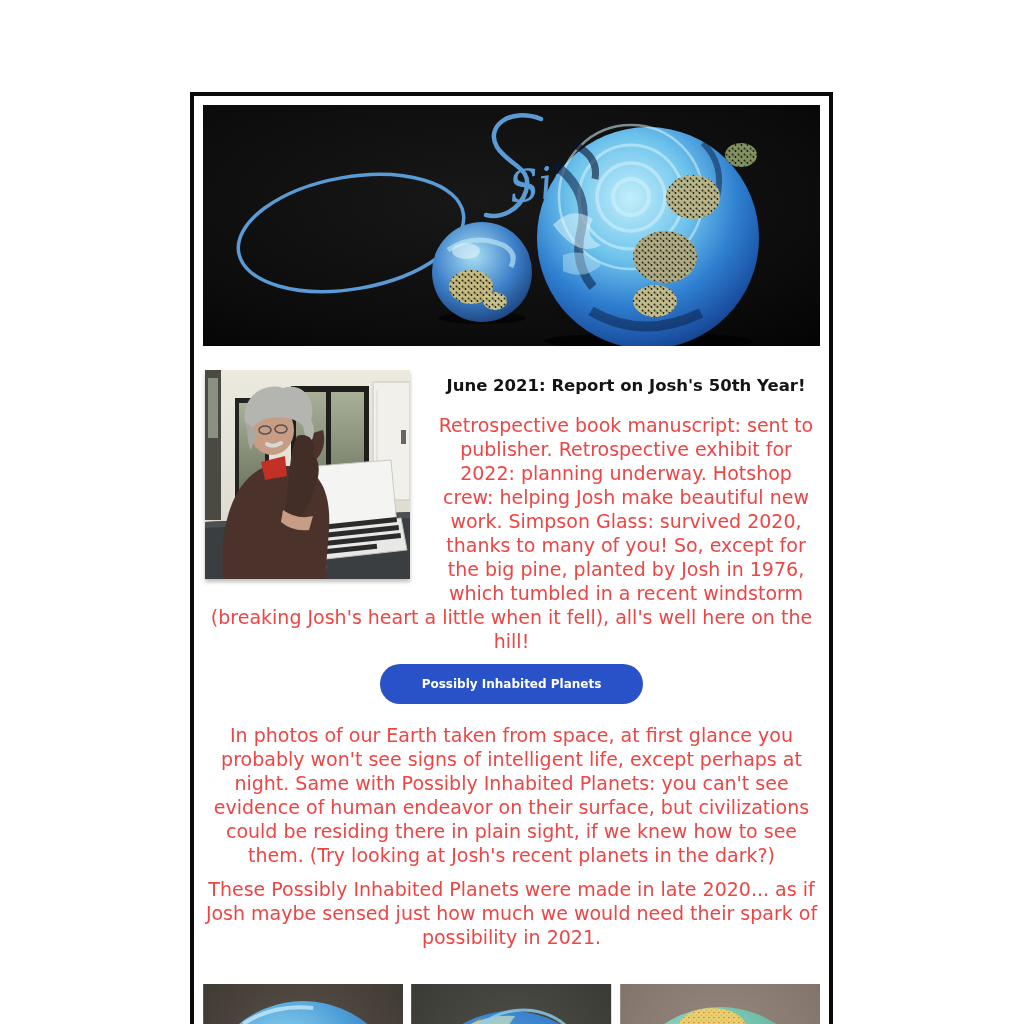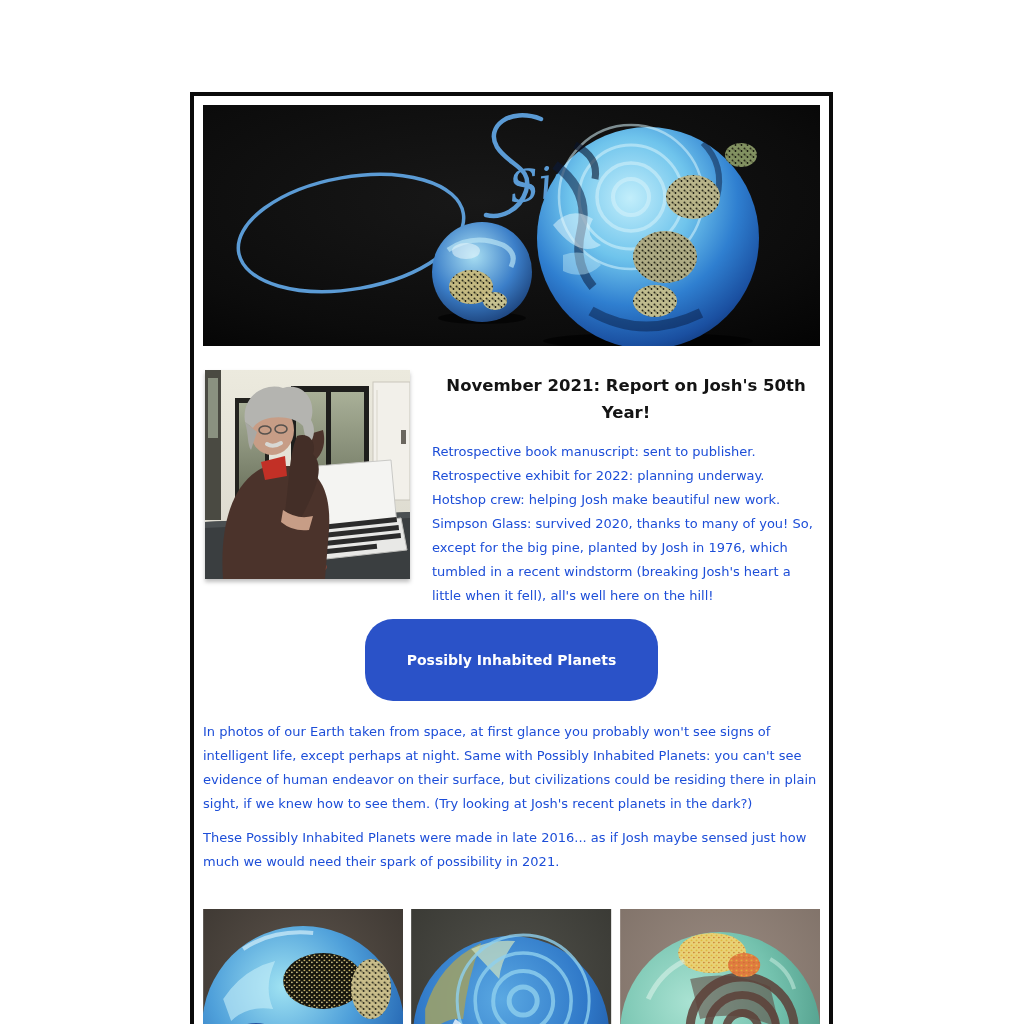--- a/index.html
+++ b/index.html
@@ -38,39 +38,39 @@
     line-height: 27px;
     color: #141414;
     text-align: center;
     margin: 0;
     padding-top: 2px;
   }
   .intro-body {
     margin: 14px 0 0 0;
   }
   .body-text {
-    font-size: 13px;
+    font-size: 19px;
     line-height: 24px;
-    color: #1d4ed8;
-    text-align: left;
+    color: #ef4444;
+    text-align: center;
   }
   .cta-row {
     clear: both;
     text-align: center;
     margin-top: 11px;
   }
   .cta-button {
     display: inline-block;
     background: #2a52c8;
     color: #ffffff;
     font-family: "DejaVu Sans", sans-serif;
-    font-size: 14px;
+    font-size: 12px;
     font-weight: bold;
     line-height: 20px;
-    padding: 31px 42px;
+    padding: 10px 42px;
     border: none;
     border-radius: 28px;
     cursor: pointer;
   }
   .para-1 { margin: 19px 0 0 0; }
   .para-2 { margin: 10px 0 0 0; }
   .gallery {
     margin-top: 35px;
     display: flex;
     gap: 8px;
@@ -214,30 +214,30 @@
         <path d="M40,52 C36,26 60,12 78,18 C98,12 112,30 106,50 C112,60 108,72 102,76 L98,56 C88,44 56,44 48,58 Z" fill="#b4b4b0"></path>
         <path d="M40,52 C44,66 42,74 46,80 L52,62 Z" fill="#a8a8a4"></path>
         <ellipse cx="60" cy="60" rx="6" ry="4" fill="none" stroke="#55514d" stroke-width="1.5"></ellipse>
         <ellipse cx="76" cy="59" rx="6" ry="4" fill="none" stroke="#55514d" stroke-width="1.5"></ellipse>
         <path d="M62,74 Q68,78 76,73" fill="none" stroke="#d8d8d4" stroke-width="4" stroke-linecap="round"></path>
         <path d="M92,66 C104,62 112,72 108,84 C120,96 112,118 96,148 L80,142 C84,116 84,84 92,66 Z" fill="#432e27"></path>
         <path d="M78,140 Q92,150 108,146 L104,160 Q88,162 76,152 Z" fill="#c79d86"></path>
       </g>
     </svg>
 
-    <h1 class="intro-title">November 2021: Report on Josh's 50th Year!</h1>
+    <h1 class="intro-title">June 2021: Report on Josh's 50th Year!</h1>
     <p class="intro-body body-text">Retrospective book manuscript: sent to publisher.  Retrospective exhibit for 2022: planning underway. Hotshop crew: helping Josh make beautiful new work.  Simpson Glass: survived 2020, thanks to many of you! So, except for the big pine, planted by Josh in 1976, which tumbled in a recent windstorm (breaking Josh's heart a little when it fell), all's well here on the hill!</p>
   </div>
 
   <div class="cta-row">
     <a class="cta-button">Possibly Inhabited Planets</a>
   </div>
 
   <p class="para-1 body-text">In photos of our Earth taken from space, at first glance you probably won't see signs of intelligent life, except perhaps at night. Same with Possibly Inhabited Planets: you can't see evidence of human endeavor on their surface, but civilizations could be residing there in plain sight, if we knew how to see them. (Try looking at Josh's recent planets in the dark?)</p>
-  <p class="para-2 body-text">These Possibly Inhabited Planets were made in late 2016... as if Josh maybe sensed just how much we would need their spark of possibility in 2021.</p>
+  <p class="para-2 body-text">These Possibly Inhabited Planets were made in late 2020... as if Josh maybe sensed just how much we would need their spark of possibility in 2021.</p>
 
   <div class="gallery">
 
     <a class="gallery-tile">
       <svg viewBox="0 0 200 200">
         <defs>
           <radialGradient id="t1bg" cx="50%" cy="35%" r="80%">
             <stop offset="0" stop-color="#5c534b"></stop>
               <stop offset="1" stop-color="#37322d"></stop>
           </radialGradient>

